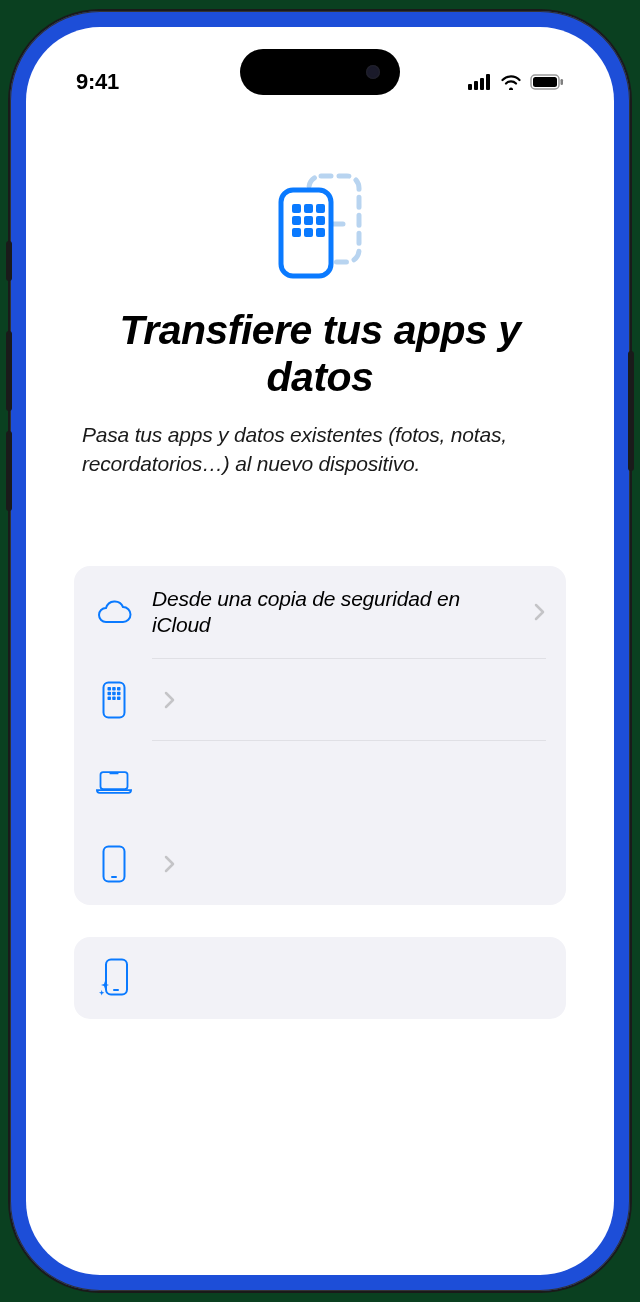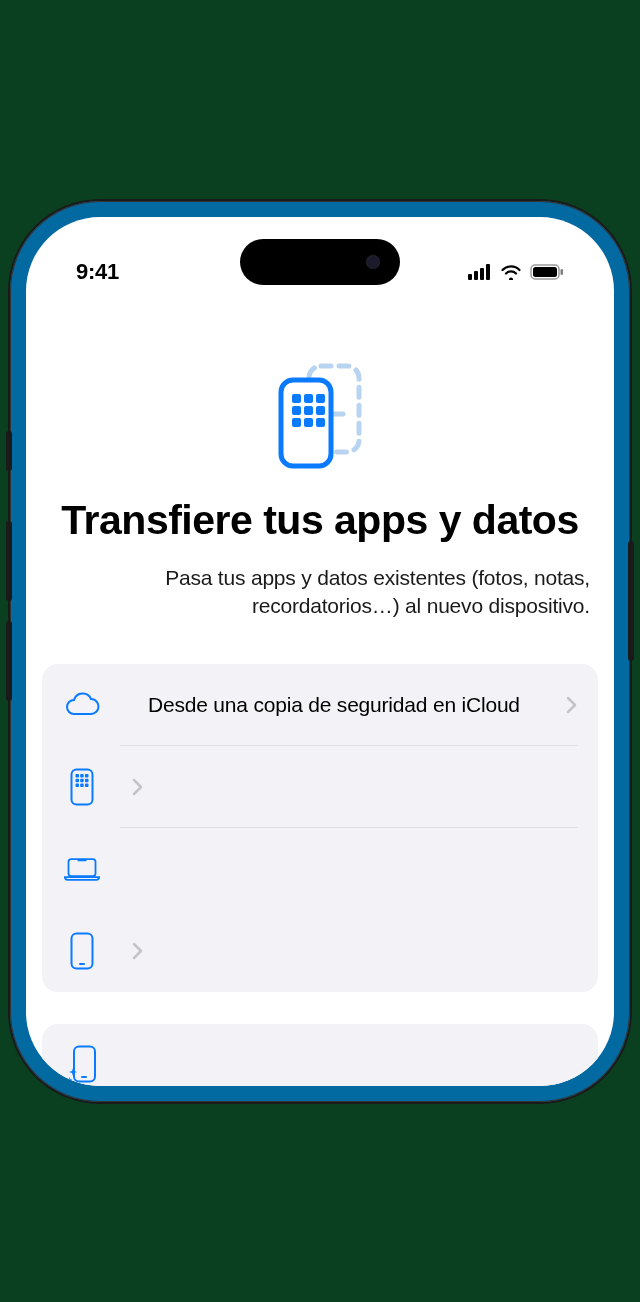--- a/index.html
+++ b/index.html
@@ -12,22 +12,22 @@
       font-family: -apple-system, BlinkMacSystemFont, "SF Pro Display", "Helvetica Neue", sans-serif;
       background: #0a4020;
       width: 640px;
       height: 1302px;
       display: flex;
       align-items: center;
       justify-content: center;
     }
     .device-frame {
       width: 620px;
-      height: 901px;
-      background: #0369a1;
+      height: 1280px;
+      background: #1d4ed8;
       border-radius: 90px;
       padding: 16px;
       position: relative;
       box-shadow: 0 0 0 2px #1a1a1a, inset 0 0 0 1px #333;
     }
     .side-button {
       position: absolute;
       background: #1a1a1a;
       border-radius: 3px;
     }
@@ -77,24 +77,25 @@
       font-size: 22px;
       font-weight: 600;
       letter-spacing: -0.3px;
     }
     .status-icons {
       display: flex;
       align-items: center;
       gap: 8px;
     }
     .content {
-      padding: 60px 16px 0;
+      padding: 60px 48px 0;
       display: flex;
       flex-direction: column;
       align-items: center;
+      font-style: italic;
     }
     .hero-icon {
       width: 130px;
       height: 120px;
       display: flex;
       align-items: center;
       justify-content: center;
       margin-bottom: 20px;
     }
     .title {
@@ -102,24 +103,24 @@
       font-weight: 700;
       text-align: center;
       letter-spacing: -0.5px;
       line-height: 1.15;
       margin-bottom: 20px;
       color: #000;
     }
     .subtitle {
       font-size: 21px;
       font-weight: 400;
-      text-align: right;
+      text-align: left;
       color: #1a1a1a;
       line-height: 1.35;
-      margin-bottom: 44px;
+      margin-bottom: 88px;
       padding: 0 8px;
       letter-spacing: -0.2px;
     }
     .list-group {
       width: 100%;
       background: #f2f2f7;
       border-radius: 16px;
       overflow: hidden;
     }
     .list-group + .list-group {
@@ -154,21 +155,20 @@
     }
     .list-item:last-child .list-item-content {
       border-bottom: none;
     }
     .list-item-label {
       font-size: 21px;
       color: #000;
       line-height: 1.25;
       font-weight: 400;
       letter-spacing: -0.2px;
-      margin-left: 28px;
     }
     .chevron {
       color: #c4c4c7;
       flex-shrink: 0;
       margin-left: 12px;
     }
   </style>
 </head>
 <body>
 

